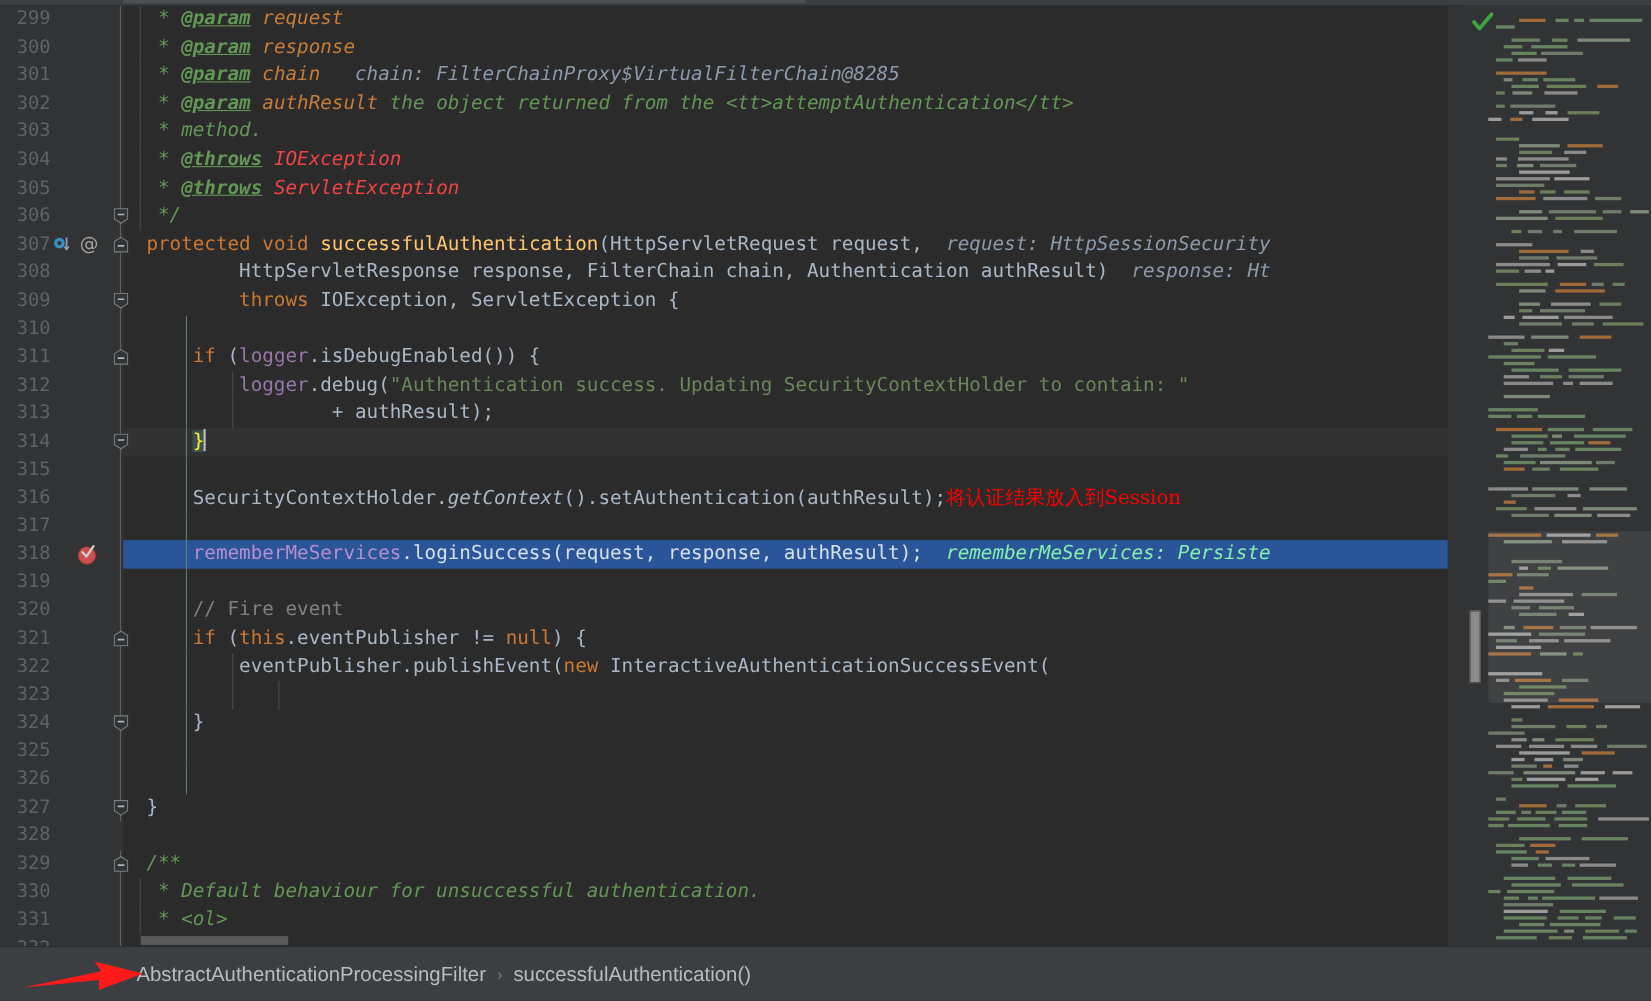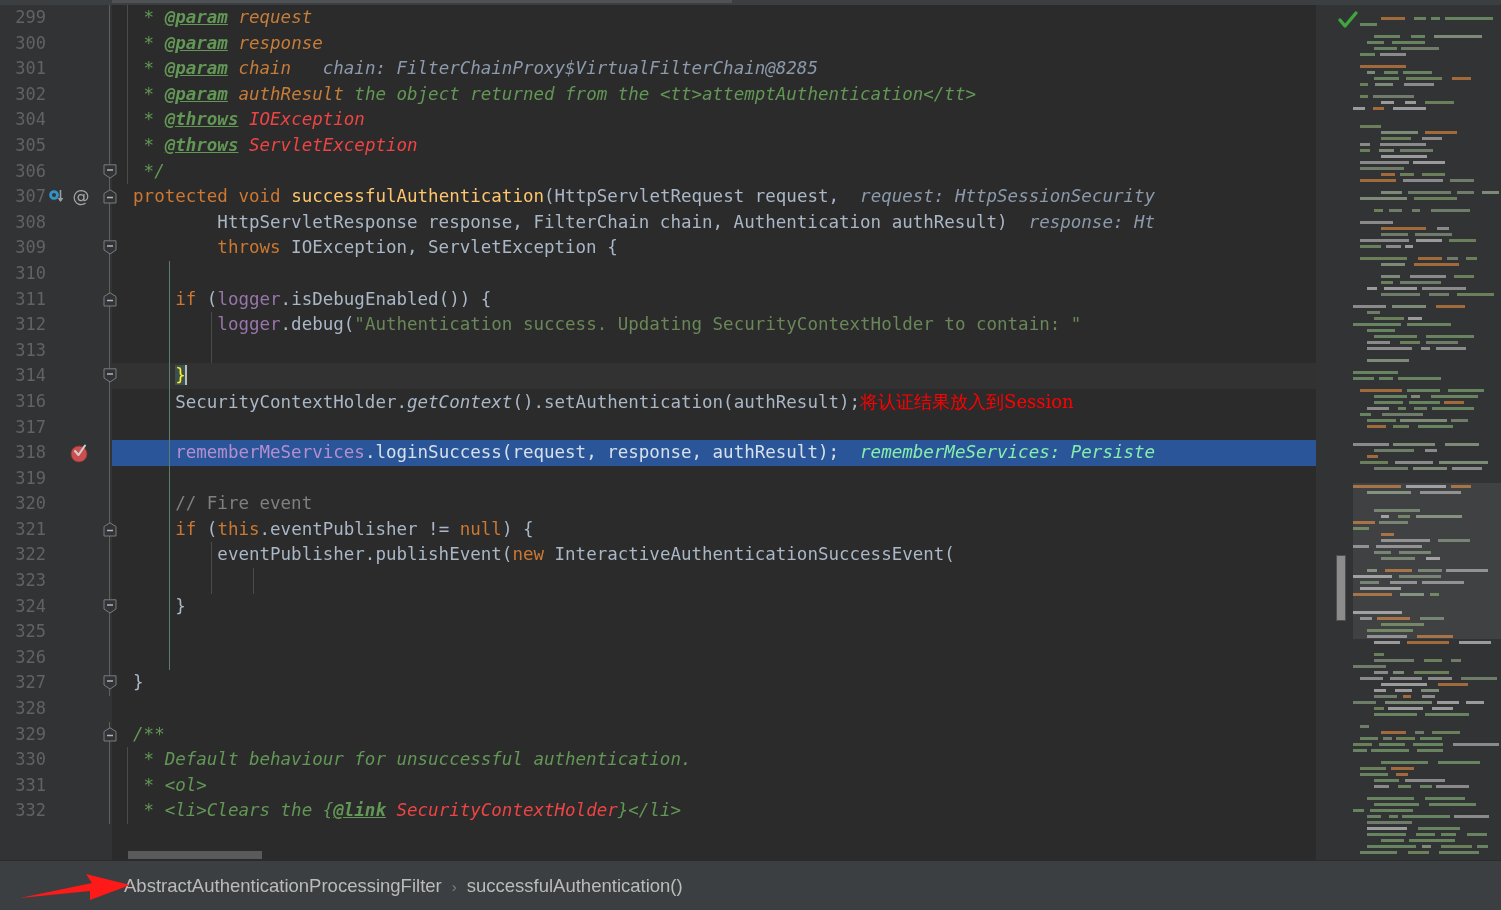--- a/index.html
+++ b/index.html
@@ -251,20 +251,21 @@
   </div>
 
   <div class="editor">
     <div class="gutter"></div>
     <div class="gutter-sep"></div>
     <div class="code-rows" id="code-rows">
         <div class="row"><span class="lnum">299</span><div class="fold-line"></div><div class="guide" style="left: 127px;"></div><span class="code"><span class="c-com">   * </span><span class="c-comtag">@param</span><span class="c-com"> </span><span class="c-param">request</span></span></div>
         <div class="row"><span class="lnum">300</span><div class="fold-line"></div><div class="guide" style="left: 127px;"></div><span class="code"><span class="c-com">   * </span><span class="c-comtag">@param</span><span class="c-com"> </span><span class="c-param">response</span></span></div>
         <div class="row"><span class="lnum">301</span><div class="fold-line"></div><div class="guide" style="left: 127px;"></div><span class="code"><span class="c-com">   * </span><span class="c-comtag">@param</span><span class="c-com"> </span><span class="c-param">chain</span><span class="c-hint2">   chain: FilterChainProxy$VirtualFilterChain@8285</span></span></div>
         <div class="row"><span class="lnum">302</span><div class="fold-line"></div><div class="guide" style="left: 127px;"></div><span class="code"><span class="c-com">   * </span><span class="c-comtag">@param</span><span class="c-com"> </span><span class="c-param">authResult</span><span class="c-com"> the object returned from the </span><span class="c-com">&lt;tt&gt;attemptAuthentication&lt;/tt&gt;</span></span></div>
+        <div class="row"><span class="lnum">303</span><div class="fold-line"></div><div class="guide" style="left: 127px;"></div><span class="code"><span class="c-com">   * method.</span></span></div>
         <div class="row"><span class="lnum">304</span><div class="fold-line"></div><div class="guide" style="left: 127px;"></div><span class="code"><span class="c-com">   * </span><span class="c-comtag">@throws</span><span class="c-com"> </span><span class="c-type">IOException</span></span></div>
         <div class="row"><span class="lnum">305</span><div class="fold-line"></div><div class="guide" style="left: 127px;"></div><span class="code"><span class="c-com">   * </span><span class="c-comtag">@throws</span><span class="c-com"> </span><span class="c-type">ServletException</span></span></div>
         <div class="row"><span class="lnum">306</span><div class="fold-line"></div><svg class="fold" viewBox="0 0 14 15">
             <path d="M1 0.8 L13 0.8 L13 10 L7 14 L1 10 Z" fill="#313335" stroke="#7a7d7e" stroke-width="1"></path>
             <path d="M4 6 L10 6" stroke="#a9b7c6" stroke-width="1.5"></path>
           </svg><div class="guide" style="left: 127px;"></div><span class="code"><span class="c-com">   */</span></span></div>
         <div class="row"><span class="lnum">307</span><svg class="icon-override" viewBox="0 0 18 18">
             <circle cx="6" cy="7" r="5.2" fill="#3592c4" stroke="#2b2b2b" stroke-width="0.6"></circle>
             <circle cx="6" cy="7" r="2" fill="#313335"></circle>
             <path d="M12.5 2 L12.5 13" stroke="#9aa0a6" stroke-width="1.6"></path>
@@ -277,25 +278,26 @@
         <div class="row"><span class="lnum">309</span><div class="fold-line"></div><svg class="fold" viewBox="0 0 14 15">
             <path d="M1 0.8 L13 0.8 L13 10 L7 14 L1 10 Z" fill="#313335" stroke="#7a7d7e" stroke-width="1"></path>
             <path d="M4 6 L10 6" stroke="#a9b7c6" stroke-width="1.5"></path>
           </svg><span class="code"><span class="c-txt">          </span><span class="c-kw">throws</span><span class="c-txt"> IOException, ServletException {</span></span></div>
         <div class="row"><span class="lnum">310</span><div class="fold-line"></div><div class="guide active" style="left: 169.08px;"></div><span class="code"></span></div>
         <div class="row"><span class="lnum">311</span><div class="fold-line"></div><svg class="fold" viewBox="0 0 14 15">
             <path d="M1 4.5 L7 0.8 L13 4.5 L13 14 L1 14 Z" fill="#313335" stroke="#7a7d7e" stroke-width="1"></path>
             <path d="M4 8.5 L10 8.5" stroke="#a9b7c6" stroke-width="1.5"></path>
           </svg><div class="guide active" style="left: 169.08px;"></div><span class="code"><span class="c-txt">      </span><span class="c-kw">if</span><span class="c-txt"> (</span><span class="c-field">logger</span><span class="c-txt">.isDebugEnabled()) </span><span class="c-txt">{</span></span></div>
         <div class="row"><span class="lnum">312</span><div class="fold-line"></div><div class="guide active" style="left: 169.08px;"></div><div class="guide" style="left: 211.16px;"></div><span class="code"><span class="c-txt">          </span><span class="c-field">logger</span><span class="c-txt">.debug(</span><span class="c-str">"Authentication success. Updating SecurityContextHolder to contain: "</span></span></div>
-        <div class="row"><span class="lnum">313</span><div class="fold-line"></div><div class="guide active" style="left: 169.08px;"></div><div class="guide" style="left: 211.16px;"></div></div>
+        <div class="row"><span class="lnum">313</span><div class="fold-line"></div><div class="guide active" style="left: 169.08px;"></div><div class="guide" style="left: 211.16px;"></div><span class="code"><span class="c-txt">                  + authResult);</span></span></div>
         <div class="row caret-line"><div class="caret-bg"></div><span class="lnum">314</span><div class="fold-line"></div><svg class="fold" viewBox="0 0 14 15">
             <path d="M1 0.8 L13 0.8 L13 10 L7 14 L1 10 Z" fill="#313335" stroke="#7a7d7e" stroke-width="1"></path>
             <path d="M4 6 L10 6" stroke="#a9b7c6" stroke-width="1.5"></path>
           </svg><div class="guide active" style="left: 169.08px;"></div><span class="code"><span class="c-txt">      </span><span class="c-brace-hi">}</span><span class="caret"></span></span></div>
+        <div class="row"><span class="lnum">315</span><div class="fold-line"></div><div class="guide active" style="left: 169.08px;"></div><span class="code"></span></div>
         <div class="row"><span class="lnum">316</span><div class="fold-line"></div><div class="guide active" style="left: 169.08px;"></div><span class="code"><span class="c-txt">      SecurityContextHolder.</span><span class="c-static">getContext</span><span class="c-txt">().setAuthentication(authResult);</span><span class="c-note">将认证结果放入到Session</span></span></div>
         <div class="row"><span class="lnum">317</span><div class="fold-line"></div><div class="guide active" style="left: 169.08px;"></div><span class="code"></span></div>
         <div class="row exec-line"><div class="gutter-bg"></div><div class="exec-bg"></div><span class="lnum">318</span><svg class="icon-breakpoint" viewBox="0 0 19 19">
             <circle cx="9" cy="10" r="8" fill="#cc4f4f" stroke="#8c3535" stroke-width="0.8"></circle>
             <path d="M5 7 L8.5 11 L15 1.5" stroke="#cfcfcf" stroke-width="2.1" fill="none" stroke-linecap="round" stroke-linejoin="round"></path>
           </svg><div class="fold-line"></div><div class="guide active" style="left: 169.08px;"></div><span class="code"><span class="c-txt">      </span><span class="c-field">rememberMeServices</span><span class="c-txt">.loginSuccess(request, response, authResult);</span><span class="c-hint">  rememberMeServices: Persiste</span></span></div>
         <div class="row"><span class="lnum">319</span><div class="fold-line"></div><div class="guide active" style="left: 169.08px;"></div><span class="code"></span></div>
         <div class="row"><span class="lnum">320</span><div class="fold-line"></div><div class="guide active" style="left: 169.08px;"></div><span class="code"><span class="c-txt">      </span><span class="c-linecom">// Fire event</span></span></div>
         <div class="row"><span class="lnum">321</span><div class="fold-line"></div><svg class="fold" viewBox="0 0 14 15">
             <path d="M1 4.5 L7 0.8 L13 4.5 L13 14 L1 14 Z" fill="#313335" stroke="#7a7d7e" stroke-width="1"></path>

